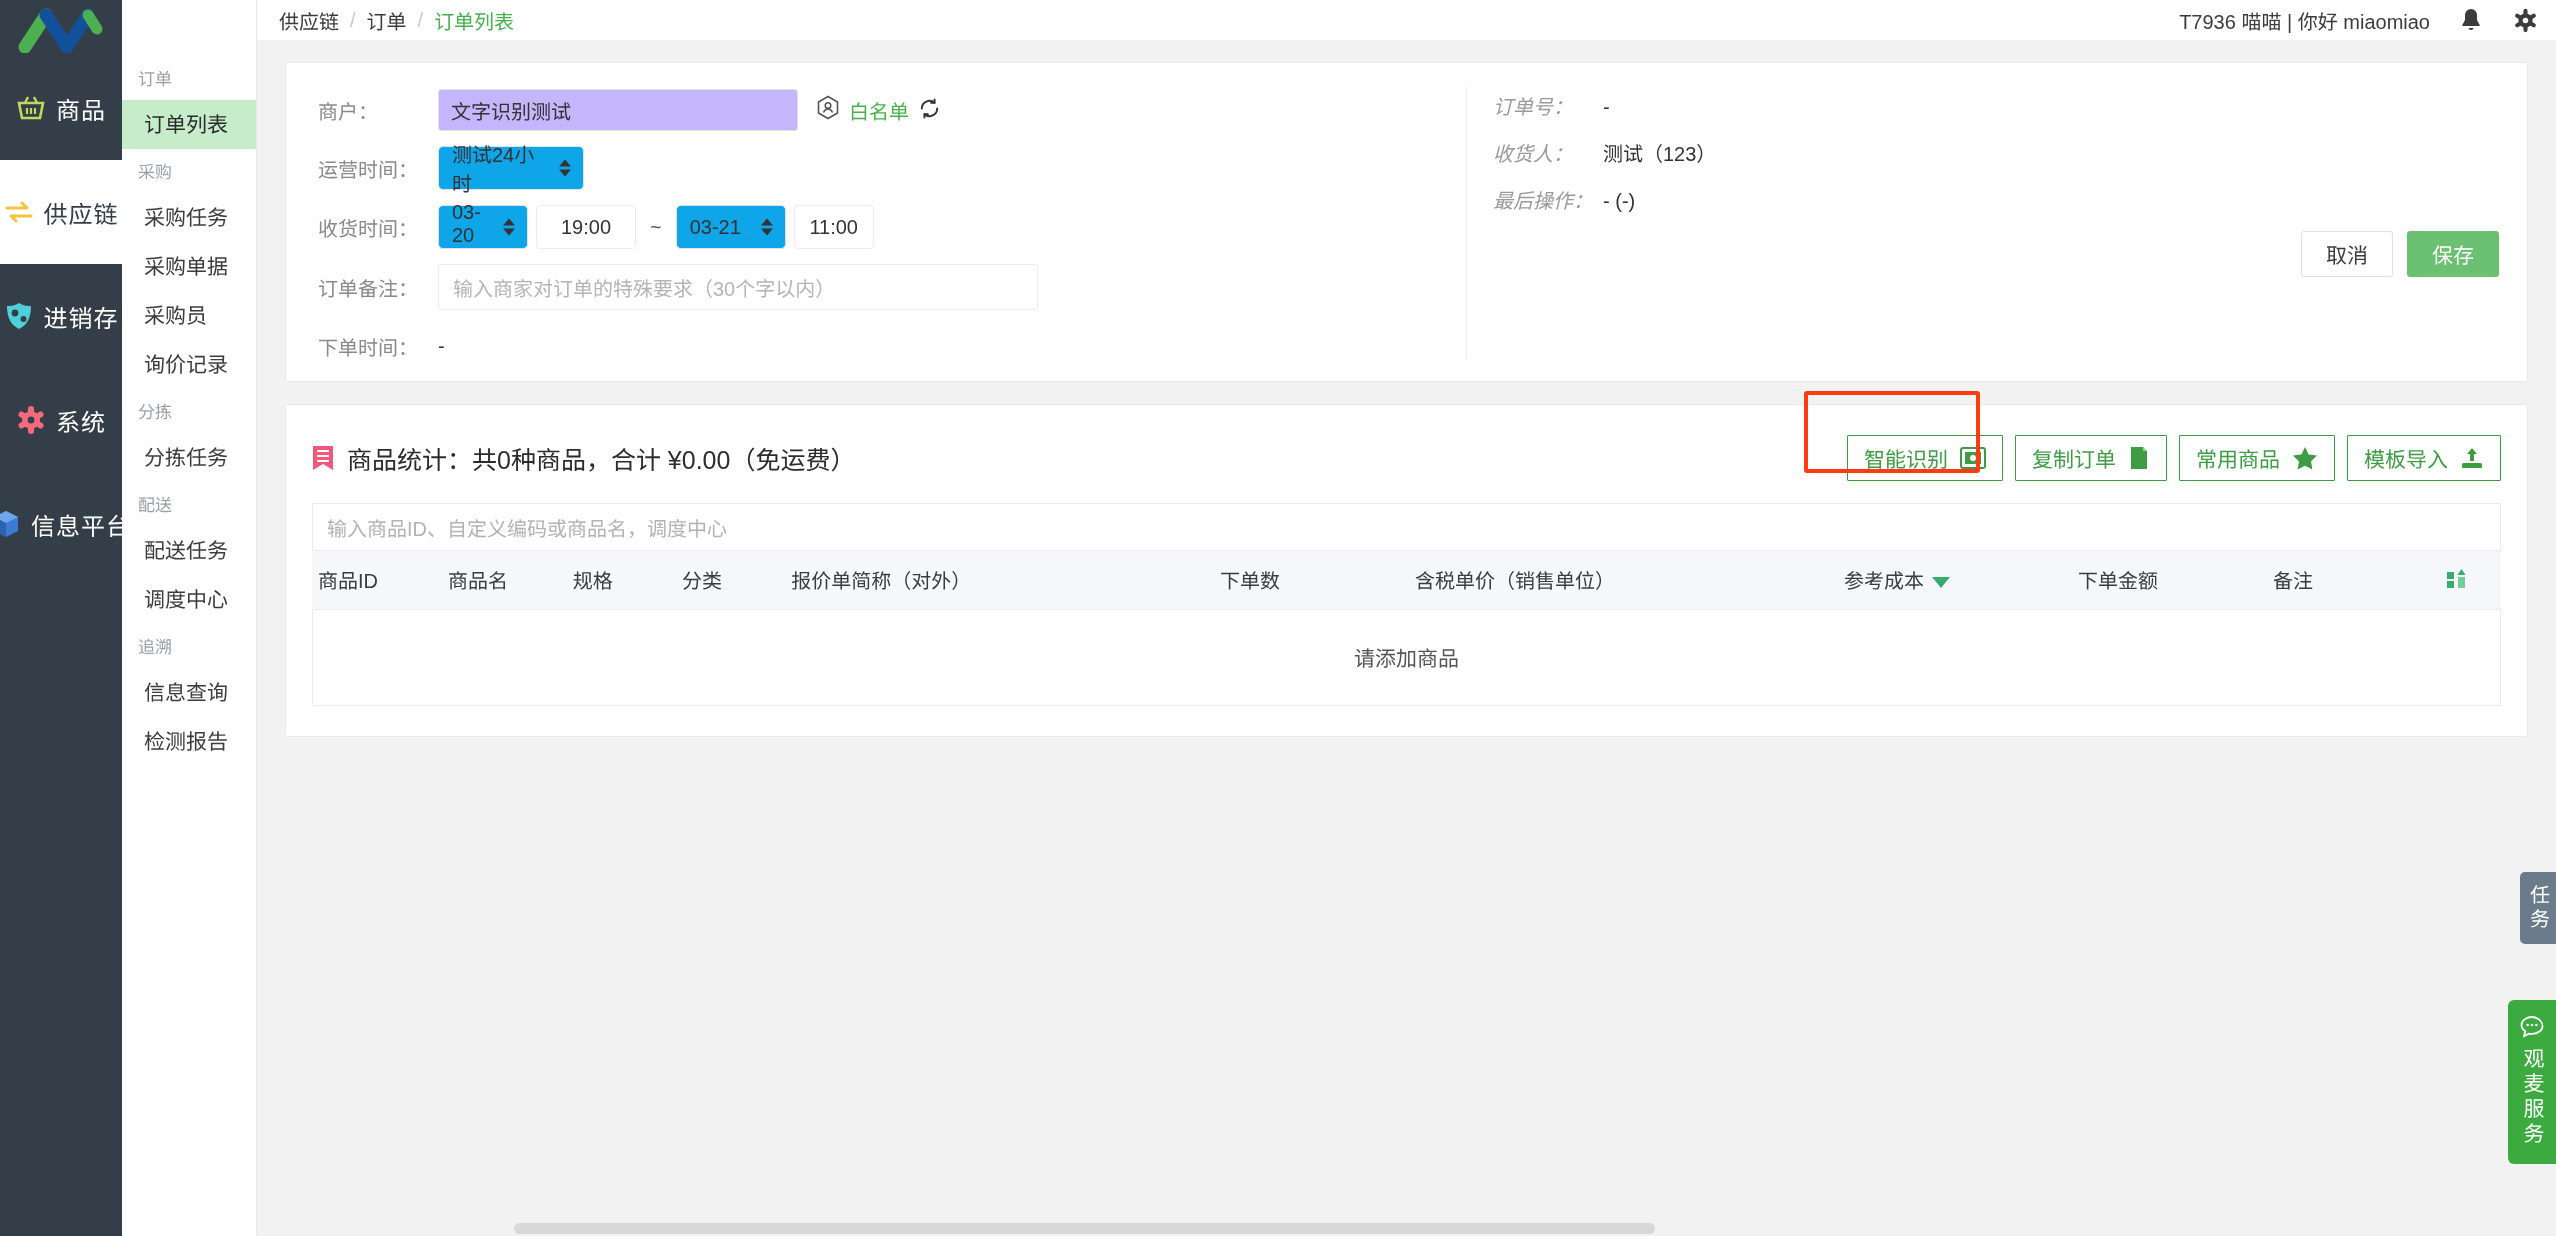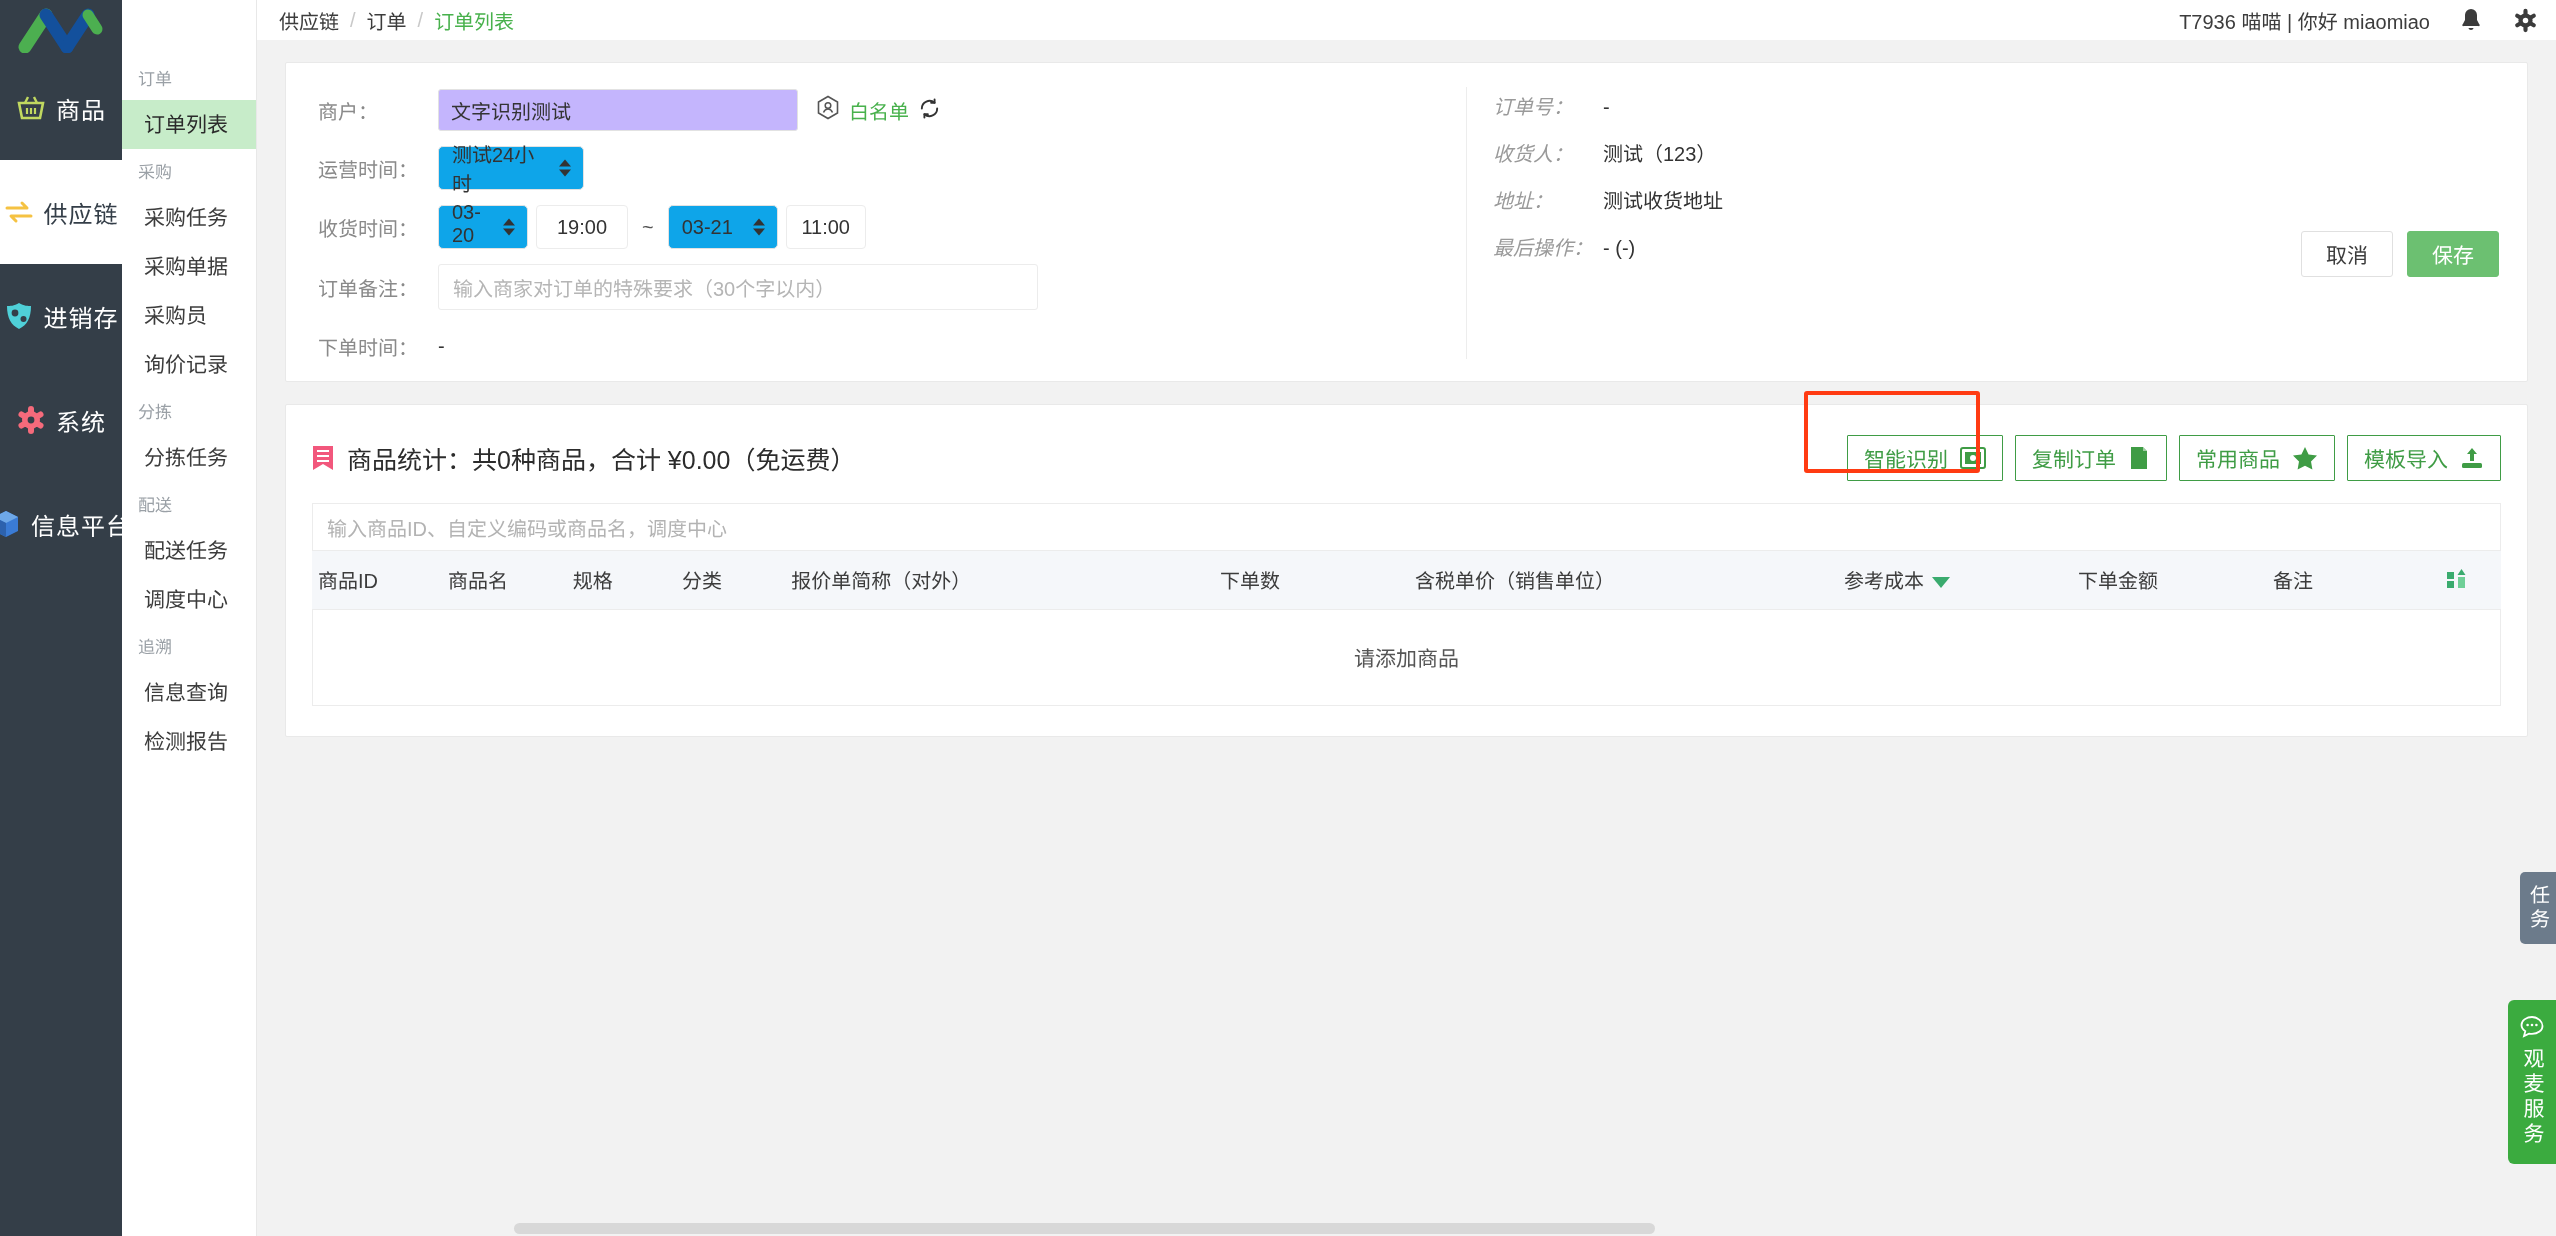--- a/index.html
+++ b/index.html
@@ -366,21 +366,21 @@
 
           <div class="frow">
             <span class="flabel">收货时间：</span>
             <span class="fselect" style="width:90px;justify-content:flex-start;padding:0 30px 6px 13px">
               <span>03-20</span>
               <span class="spinner">
                   <i class="tri-up"></i>
                   <i class="tri-dn"></i>
                 </span>
             </span>
-            <span class="time-box" style="width:92px;margin-left:8px">19:00</span>
+            <span class="time-box" style="width:100px;margin-left:8px">19:00</span>
             <span class="tilde">~</span>
             <span class="fselect" style="width:110px;justify-content:flex-start;padding:0 30px 0 13px">
               <span>03-21</span>
               <span class="spinner">
                   <i class="tri-up"></i>
                   <i class="tri-dn"></i>
                 </span>
             </span>
             <span class="time-box" style="width:80px;margin-left:8px">11:00</span>
           </div>
@@ -400,24 +400,20 @@
 
         <div class="form-right">
           <div id="info-rows">
               <div class="inforow">
                 <span class="infolabel">订单号：</span>
                 <span class="infoval">-</span>
               </div>
               <div class="inforow">
                 <span class="infolabel">收货人：</span>
                 <span class="infoval">测试（123）</span>
-              </div>
-              <div class="inforow">
-                <span class="infolabel">地址：</span>
-                <span class="infoval">测试收货地址</span>
               </div>
               <div class="inforow">
                 <span class="infolabel">最后操作：</span>
                 <span class="infoval">- (-)</span>
               </div>
             </div>
           <div class="action-row">
             <div class="btn btn-cancel">取消</div>
             <div class="btn btn-save">保存</div>
           </div>

